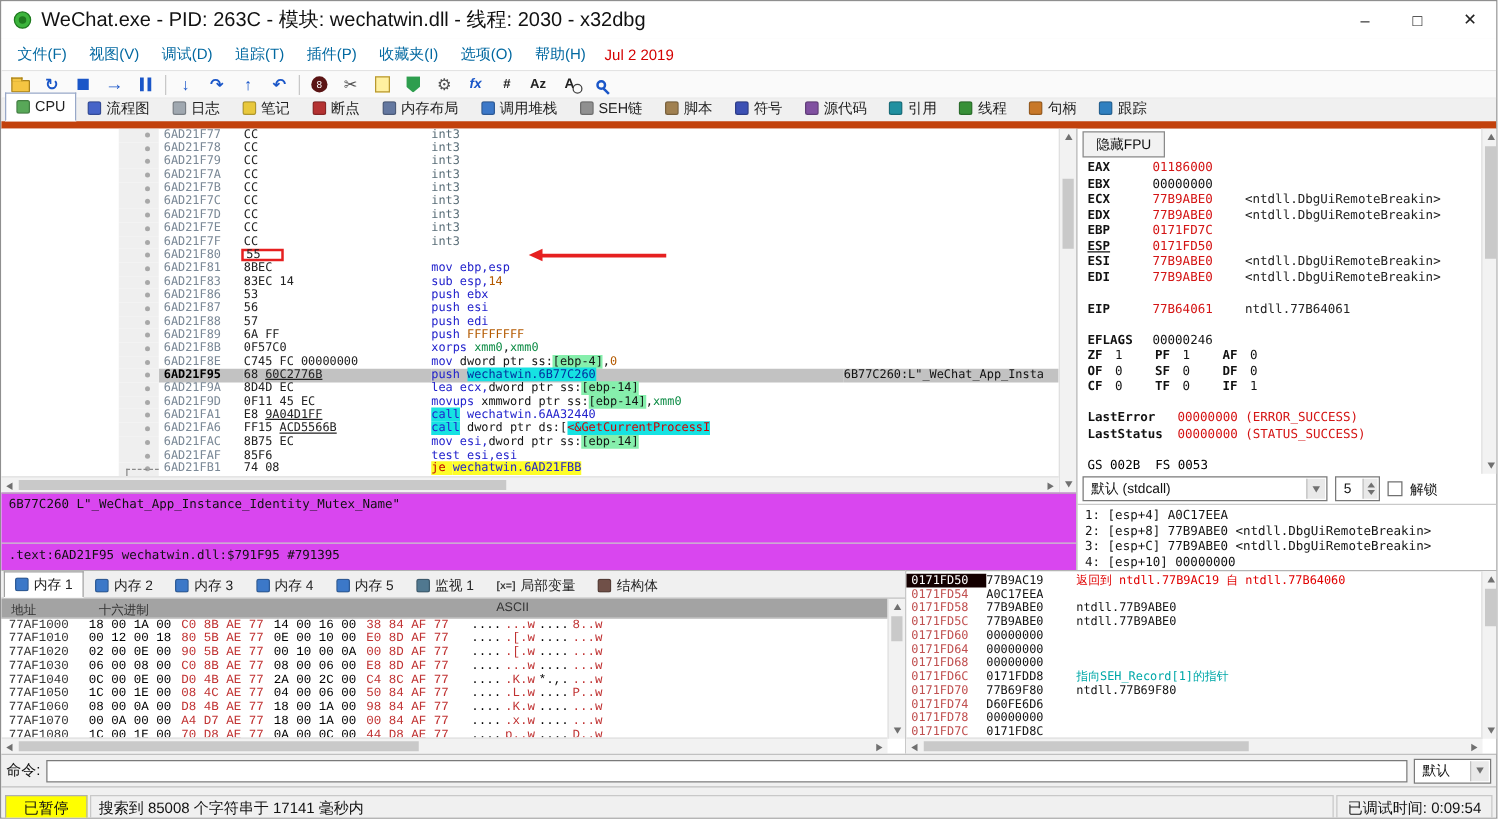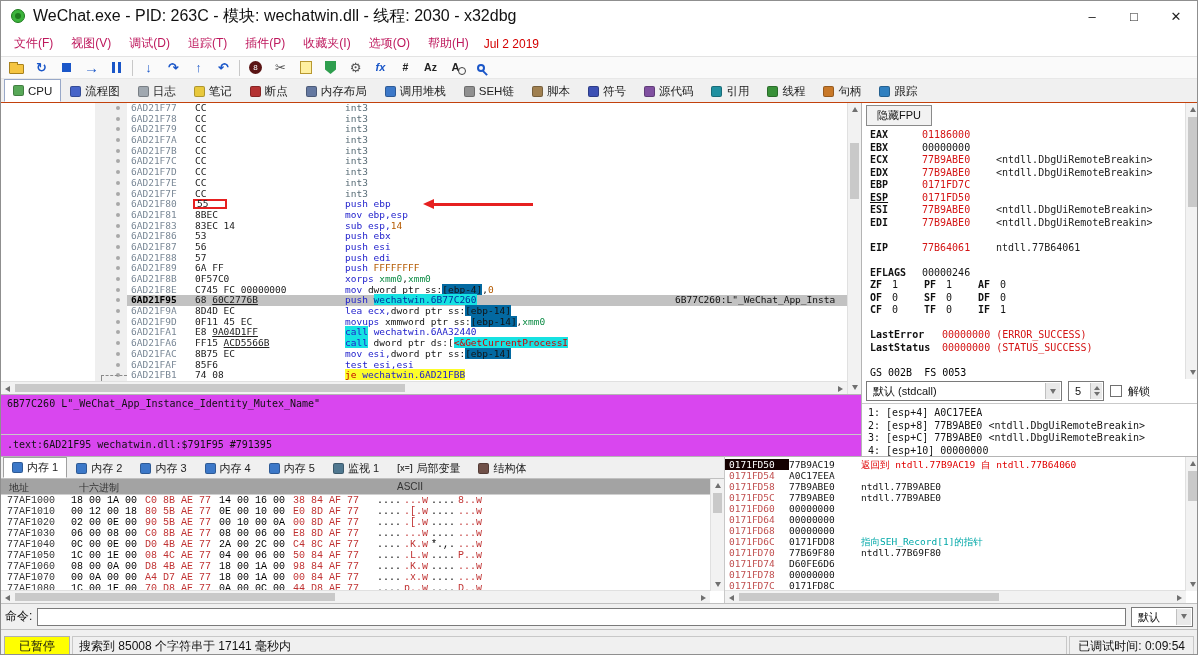--- a/index.html
+++ b/index.html
@@ -8,21 +8,21 @@
 
   
   .titlebar{position:absolute;top:0;left:0;right:0;height:30px;background:#FFF;display:flex;align-items:center;}
   .app-icon{width:14px;height:14px;margin:0 8px 0 10px;background:#3CB43C;border:1px solid #1E7A1E;border-radius:50%;position:relative;}
   .app-icon::after{content:"";position:absolute;left:3px;top:3px;width:6px;height:6px;background:#1E7A1E;border-radius:50%;}
   .title-text{font-size:16px;color:#111;margin-right:auto;white-space:nowrap;}
   .wbtn{width:42px;height:30px;display:flex;align-items:center;justify-content:center;font-size:13px;color:#222;}
 
   
   .menubar{position:absolute;top:30px;left:0;right:0;height:26px;background:#FFF;border-bottom:1px solid #E3E3E3;display:flex;align-items:center;font-size:12px;padding-left:4px;}
-  .menu-item{padding:3px 9px;color:#be185d;white-space:nowrap;}
+  .menu-item{padding:3px 9px;color:#0369a1;white-space:nowrap;}
   .build-date{color:#D40000;margin-left:6px;white-space:nowrap;}
 
   
   .toolbar{position:absolute;top:56px;left:0;right:0;height:22px;background:#FAFAFA;display:flex;align-items:center;padding-left:3px;border-bottom:1px solid #E8E8E8;}
   .tbtn{width:23px;height:20px;display:flex;align-items:center;justify-content:center;margin:0 1px;}
   .tglyph{font-size:13px;line-height:1;display:flex;align-items:center;justify-content:center;}
   .tb-sep{width:1px;height:16px;background:#C8C8C8;margin:0 3px;display:inline-block;}
   .ic-blue{color:#1A56C8;font-weight:bold;}
   .ic-run{font-size:15px;}
   .ic-stop{width:9px;height:9px;background:#1A56C8;}
@@ -34,41 +34,41 @@
   .ic-note{width:12px;height:13px;background:#FFF0A0;border:1px solid #B89830;}
   .ic-shield{width:11px;height:13px;background:#2E9E4E;clip-path:polygon(0 0,100% 0,100% 65%,50% 100%,0 65%);}
   .ic-fx{color:#1A56C8;font-style:italic;font-weight:bold;font-size:11px;}
   .ic-az{color:#222;font-weight:bold;font-size:10.5px;}
   .ic-searchA{color:#222;font-weight:bold;font-size:11px;position:relative;}
   .ic-searchA::after{content:"";position:absolute;right:-7px;bottom:-2px;width:6px;height:6px;border:1.5px solid #404040;border-radius:50%;}
   .ic-mag{width:8px;height:8px;border:2px solid #1A56C8;border-radius:50%;position:relative;}
   .ic-mag::after{content:"";position:absolute;right:-5px;bottom:-4px;width:6px;height:2px;background:#1A56C8;transform:rotate(45deg);}
 
   
-  .tabbar{position:absolute;top:78px;left:0;right:0;height:24px;background:#F0F0F0;border-bottom:1px solid #c2410c;display:flex;align-items:flex-end;padding-left:3px;}
+  .tabbar{position:absolute;top:78px;left:0;right:0;height:24px;background:#F0F0F0;border-bottom:6px solid #c2410c;display:flex;align-items:flex-end;padding-left:3px;}
   .vtab{display:flex;align-items:center;gap:4px;height:22px;padding:0 8px;font-size:11.5px;color:#222;border:1px solid transparent;white-space:nowrap;}
   .vtab.active{background:#FFF;border:1px solid #98A8C8;border-bottom-color:#FFF;height:23px;}
   .vticon{width:11px;height:11px;border-radius:2px;display:inline-block;border:1px solid rgba(0,0,0,.25);}
 
   
   .main{position:absolute;top:102px;left:0;width:860px;height:353px;background:#FFF;}
   .disasm{position:absolute;top:0;left:0;width:846px;height:278px;overflow:hidden;background:#FFF;}
   .drow{width:846px;height:10.7px;line-height:10.7px;font-family:"DejaVu Sans Mono",monospace;font-size:9.5px;white-space:pre;display:flex;}
   .dspacer{width:94px;}
   .dgutter{width:32px;background:#EFEFEF;position:relative;}
   .gdot{position:absolute;right:7px;top:3px;width:4px;height:4px;border-radius:50%;background:#A8A8A8;}
   .daddr{width:68px;color:#7A8896;padding-left:4px;}
   .dbytes{width:150px;color:#222;}
   .ubytes{text-decoration:underline;}
   .dins{width:330px;}
   .dcomment{flex:1;color:#111;overflow:hidden;}
   .drow.sel .daddr{color:#000;font-weight:bold;}
   .drow.sel .daddr,.drow.sel .dbytes,.drow.sel .dins,.drow.sel .dcomment{background:#C2C2C2;}
   .t-mn{color:#2222CC}.t-blk{color:#141414}.t-num{color:#B45A00}.t-xmm{color:#0E8C46}.t-gray{color:#5A6E78}
-  .t-memy{background:#0369a1;color:#141414}
+  .t-memy{background:#86efac;color:#141414}
   .t-cyan{background:#16E2E2;color:#03309E}
   .t-callcyan{background:#16E2E2;color:#2222CC}
   .t-apired{background:#16E2E2;color:#D20000}
   .t-jy{background:#FDFD29;color:#C00000}
   .t-jy2{background:#FDFD29;color:#2222CC}
   .box55{display:inline-block;border:2px solid #E62020;line-height:6px;padding:0 17px 0 2px;margin-left:-2px;}
   .red-arrow{position:absolute;left:428px;top:100px;width:104px;height:0;border-top:3px solid #E62020;}
   .red-arrow::before{content:"";position:absolute;left:-11px;top:-7px;width:0;height:0;border:5.5px solid transparent;border-right:11px solid #E62020;}
   .jump-dash{position:absolute;left:100px;top:272px;width:26px;height:6px;border-left:1px dashed #8A8A8A;border-top:1px dashed #8A8A8A;}
   .infobox{position:absolute;top:291px;left:0;width:860px;height:62px;border-top:1px solid #B4B4B4;background:#d946ef;}
@@ -318,21 +318,21 @@
       <div id="disasm-rows">
           <div class="drow"><span class="dspacer"></span><span class="dgutter"><span class="gdot"></span></span><span class="daddr">6AD21F77</span><span class="dbytes">CC</span><span class="dins"><span class="t-gray">int3</span></span><span class="dcomment"></span></div>
           <div class="drow"><span class="dspacer"></span><span class="dgutter"><span class="gdot"></span></span><span class="daddr">6AD21F78</span><span class="dbytes">CC</span><span class="dins"><span class="t-gray">int3</span></span><span class="dcomment"></span></div>
           <div class="drow"><span class="dspacer"></span><span class="dgutter"><span class="gdot"></span></span><span class="daddr">6AD21F79</span><span class="dbytes">CC</span><span class="dins"><span class="t-gray">int3</span></span><span class="dcomment"></span></div>
           <div class="drow"><span class="dspacer"></span><span class="dgutter"><span class="gdot"></span></span><span class="daddr">6AD21F7A</span><span class="dbytes">CC</span><span class="dins"><span class="t-gray">int3</span></span><span class="dcomment"></span></div>
           <div class="drow"><span class="dspacer"></span><span class="dgutter"><span class="gdot"></span></span><span class="daddr">6AD21F7B</span><span class="dbytes">CC</span><span class="dins"><span class="t-gray">int3</span></span><span class="dcomment"></span></div>
           <div class="drow"><span class="dspacer"></span><span class="dgutter"><span class="gdot"></span></span><span class="daddr">6AD21F7C</span><span class="dbytes">CC</span><span class="dins"><span class="t-gray">int3</span></span><span class="dcomment"></span></div>
           <div class="drow"><span class="dspacer"></span><span class="dgutter"><span class="gdot"></span></span><span class="daddr">6AD21F7D</span><span class="dbytes">CC</span><span class="dins"><span class="t-gray">int3</span></span><span class="dcomment"></span></div>
           <div class="drow"><span class="dspacer"></span><span class="dgutter"><span class="gdot"></span></span><span class="daddr">6AD21F7E</span><span class="dbytes">CC</span><span class="dins"><span class="t-gray">int3</span></span><span class="dcomment"></span></div>
           <div class="drow"><span class="dspacer"></span><span class="dgutter"><span class="gdot"></span></span><span class="daddr">6AD21F7F</span><span class="dbytes">CC</span><span class="dins"><span class="t-gray">int3</span></span><span class="dcomment"></span></div>
-          <div class="drow"><span class="dspacer"></span><span class="dgutter"><span class="gdot"></span></span><span class="daddr">6AD21F80</span><span class="dbytes"><span class="box55">55</span></span><span class="dins"><span class="t-mn">push ebp</span></span><span class="dcomment"></span></div>
+          <div class="drow"><span class="dspacer"></span><span class="dgutter"><span class="gdot"></span></span><span class="daddr">6AD21F80</span><span class="dbytes"><span class="box55">55</span></span><span class="dcomment"></span></div>
           <div class="drow"><span class="dspacer"></span><span class="dgutter"><span class="gdot"></span></span><span class="daddr">6AD21F81</span><span class="dbytes">8BEC</span><span class="dins"><span class="t-mn">mov ebp,esp</span></span><span class="dcomment"></span></div>
           <div class="drow"><span class="dspacer"></span><span class="dgutter"><span class="gdot"></span></span><span class="daddr">6AD21F83</span><span class="dbytes">83EC 14</span><span class="dins"><span class="t-mn">sub esp,</span><span class="t-num">14</span></span><span class="dcomment"></span></div>
           <div class="drow"><span class="dspacer"></span><span class="dgutter"><span class="gdot"></span></span><span class="daddr">6AD21F86</span><span class="dbytes">53</span><span class="dins"><span class="t-mn">push ebx</span></span><span class="dcomment"></span></div>
           <div class="drow"><span class="dspacer"></span><span class="dgutter"><span class="gdot"></span></span><span class="daddr">6AD21F87</span><span class="dbytes">56</span><span class="dins"><span class="t-mn">push esi</span></span><span class="dcomment"></span></div>
           <div class="drow"><span class="dspacer"></span><span class="dgutter"><span class="gdot"></span></span><span class="daddr">6AD21F88</span><span class="dbytes">57</span><span class="dins"><span class="t-mn">push edi</span></span><span class="dcomment"></span></div>
           <div class="drow"><span class="dspacer"></span><span class="dgutter"><span class="gdot"></span></span><span class="daddr">6AD21F89</span><span class="dbytes">6A FF</span><span class="dins"><span class="t-mn">push </span><span class="t-num">FFFFFFFF</span></span><span class="dcomment"></span></div>
           <div class="drow"><span class="dspacer"></span><span class="dgutter"><span class="gdot"></span></span><span class="daddr">6AD21F8B</span><span class="dbytes">0F57C0</span><span class="dins"><span class="t-mn">xorps </span><span class="t-xmm">xmm0</span><span class="t-blk">,</span><span class="t-xmm">xmm0</span></span><span class="dcomment"></span></div>
           <div class="drow"><span class="dspacer"></span><span class="dgutter"><span class="gdot"></span></span><span class="daddr">6AD21F8E</span><span class="dbytes">C745 FC 00000000</span><span class="dins"><span class="t-mn">mov </span><span class="t-blk">dword ptr ss:</span><span class="t-memy">[ebp-4]</span><span class="t-blk">,</span><span class="t-num">0</span></span><span class="dcomment"></span></div>
           <div class="drow sel"><span class="dspacer"></span><span class="dgutter"><span class="gdot"></span></span><span class="daddr">6AD21F95</span><span class="dbytes">68 <span class="ubytes">60C2776B</span></span><span class="dins"><span class="t-mn">push </span><span class="t-cyan">wechatwin.6B77C260</span></span><span class="dcomment">6B77C260:L"_WeChat_App_Insta</span></div>
           <div class="drow"><span class="dspacer"></span><span class="dgutter"><span class="gdot"></span></span><span class="daddr">6AD21F9A</span><span class="dbytes">8D4D EC</span><span class="dins"><span class="t-mn">lea ecx,</span><span class="t-blk">dword ptr ss:</span><span class="t-memy">[ebp-14]</span></span><span class="dcomment"></span></div>

